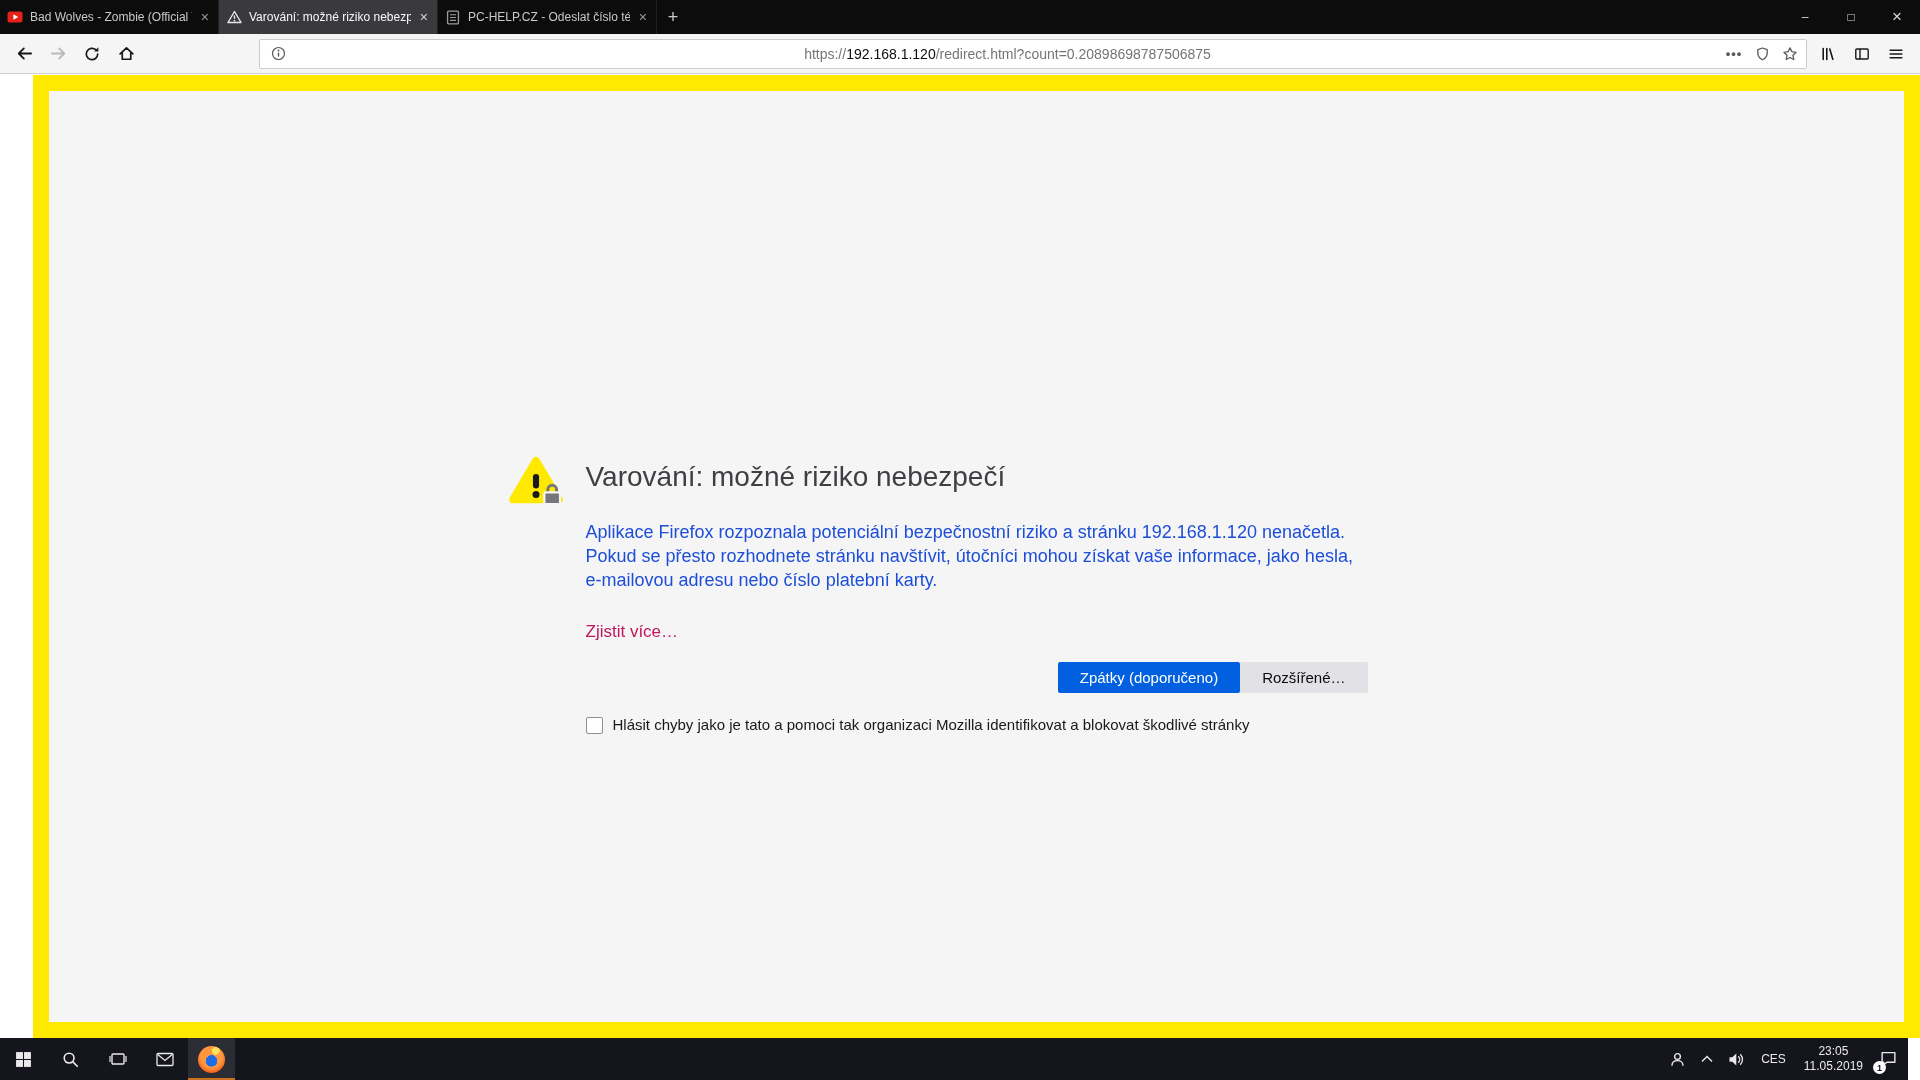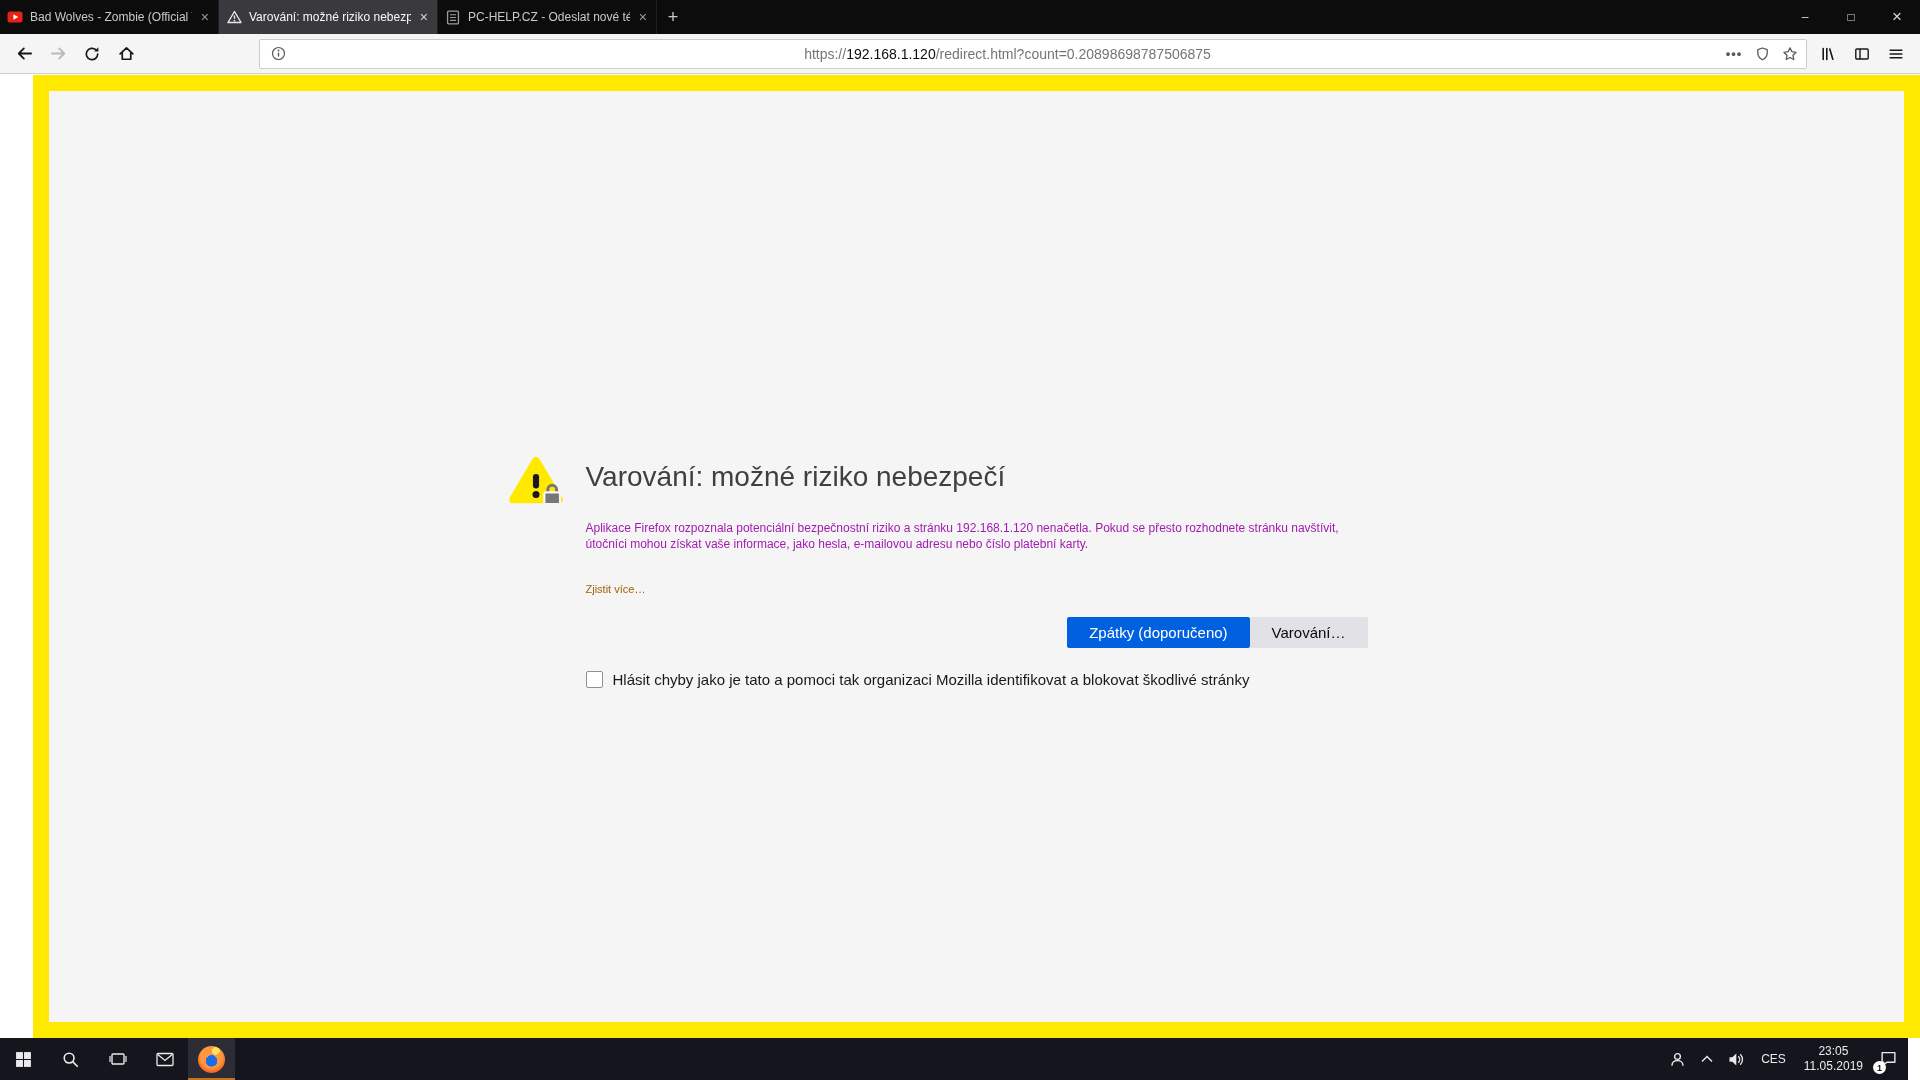--- a/index.html
+++ b/index.html
@@ -56,22 +56,22 @@
 
   
   .viewport {
     position: absolute; top: 75px; bottom: 42px; left: 0; right: 0;
     background: #ffe900; padding: 16px; margin-left: 33px;
   }
   .page { width: 100%; height: 100%; background: #f5f5f6; position: relative; overflow: hidden; }
   .error-box { position: absolute; top: 370px; left: 50%; transform: translateX(-50%); width: 782px; }
   .warning-graphic { position: absolute; left: -78px; top: -8px; width: 56px; height: 56px; }
   .error-title { font-size: 28px; font-weight: 400; color: #3e3e43; }
-  .error-body { margin-top: 28px; font-size: 12px; line-height: 1.32; color: #a21caf; }
-  .learn-more { display: inline-block; margin-top: 30px; color: #a16207; font-size: 11px; cursor: pointer; text-decoration: none; }
+  .error-body { margin-top: 28px; font-size: 18px; line-height: 1.32; color: #1d4ed8; }
+  .learn-more { display: inline-block; margin-top: 30px; color: #be185d; font-size: 17px; cursor: pointer; text-decoration: none; }
   .btn-row { margin-top: 20px; display: flex; justify-content: flex-end; gap: 0; }
   .btn {
     height: 31px; padding: 0 22px; border: none; border-radius: 2px;
     font-size: 15px; font-family: inherit; cursor: pointer;
   }
   .btn.primary { background: #0060df; color: #ffffff; }
   .btn.secondary { background: #e2e2e6; color: #0c0c0d; }
   .report-row { margin-top: 23px; display: flex; align-items: flex-start; gap: 10px; }
   .checkbox {
     width: 17px; height: 17px; background: #fff; border: 1px solid #8f8f94;
@@ -132,21 +132,21 @@
     <span class="tab-close">×</span>
   </div>
 
   <div class="tab">
     <span class="favicon">
       <svg width="14" height="15" viewBox="0 0 14 16">
           <rect x="1.2" y="1.2" width="11.6" height="13.6" rx="1" fill="none" stroke="#9a9a9e" stroke-width="1.4"></rect>
           <path d="M3.8 5 h6.4 M3.8 8 h6.4 M3.8 11 h6.4" stroke="#9a9a9e" stroke-width="1.2"></path>
         </svg>
     </span>
-    <span class="tab-title">PC-HELP.CZ - Odeslat nové té</span>
+    <span class="tab-title">PC-HELP.CZ - Odeslat číslo té</span>
     <span class="tab-close">×</span>
   </div>
 
   <div class="new-tab">+</div>
   <div class="drag-space"></div>
 
   <div class="win-controls">
     <div class="win-btn">–</div>
     <div class="win-btn">□</div>
     <div class="win-btn close-btn">×</div>
@@ -233,21 +233,21 @@
       </div>
 
       <h1 class="error-title">Varování: možné riziko nebezpečí</h1>
 
       <p class="error-body">Aplikace Firefox rozpoznala potenciální bezpečnostní riziko a stránku 192.168.1.120 nenačetla. Pokud se přesto rozhodnete stránku navštívit, útočníci mohou získat vaše informace, jako hesla, e-mailovou adresu nebo číslo platební karty.</p>
 
       <a class="learn-more">Zjistit více…</a>
 
       <div class="btn-row">
         <button class="btn primary">Zpátky (doporučeno)</button>
-        <button class="btn secondary">Varování…</button>
+        <button class="btn secondary">Rozšířené…</button>
       </div>
 
       <div class="report-row">
         <span class="checkbox"></span>
         <span class="report-label">Hlásit chyby jako je tato a pomoci tak organizaci Mozilla identifikovat a blokovat škodlivé stránky</span>
       </div>
 
     </div>
   </div>
 </div>

